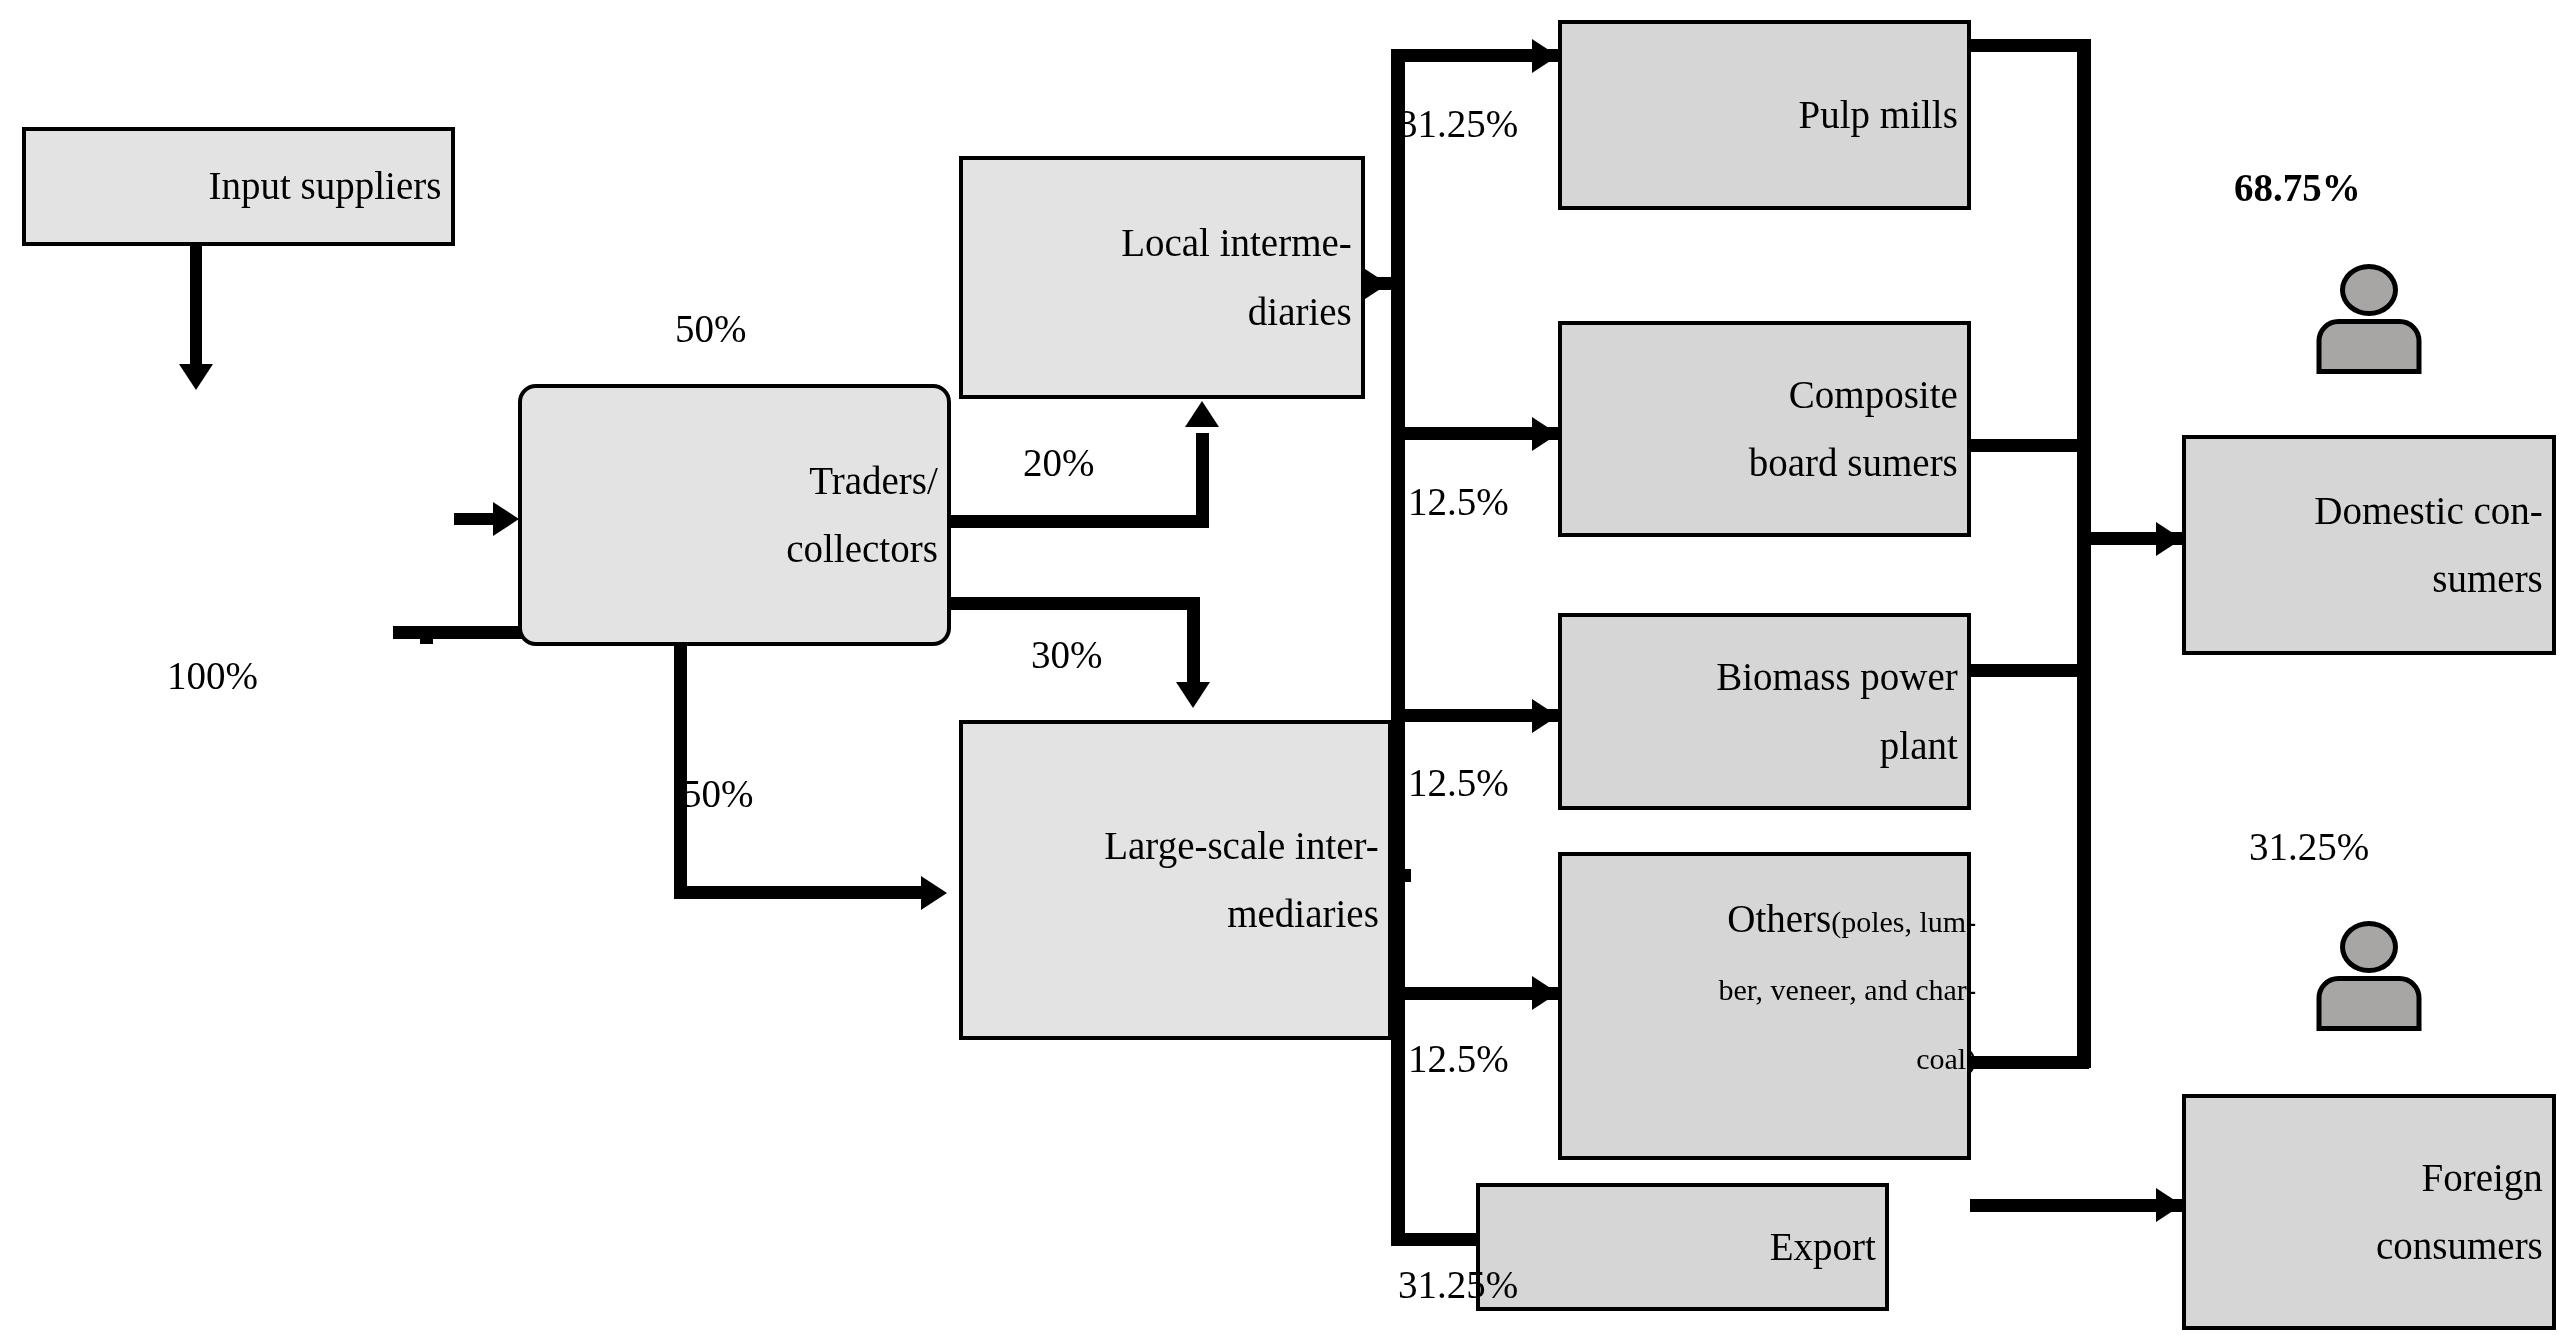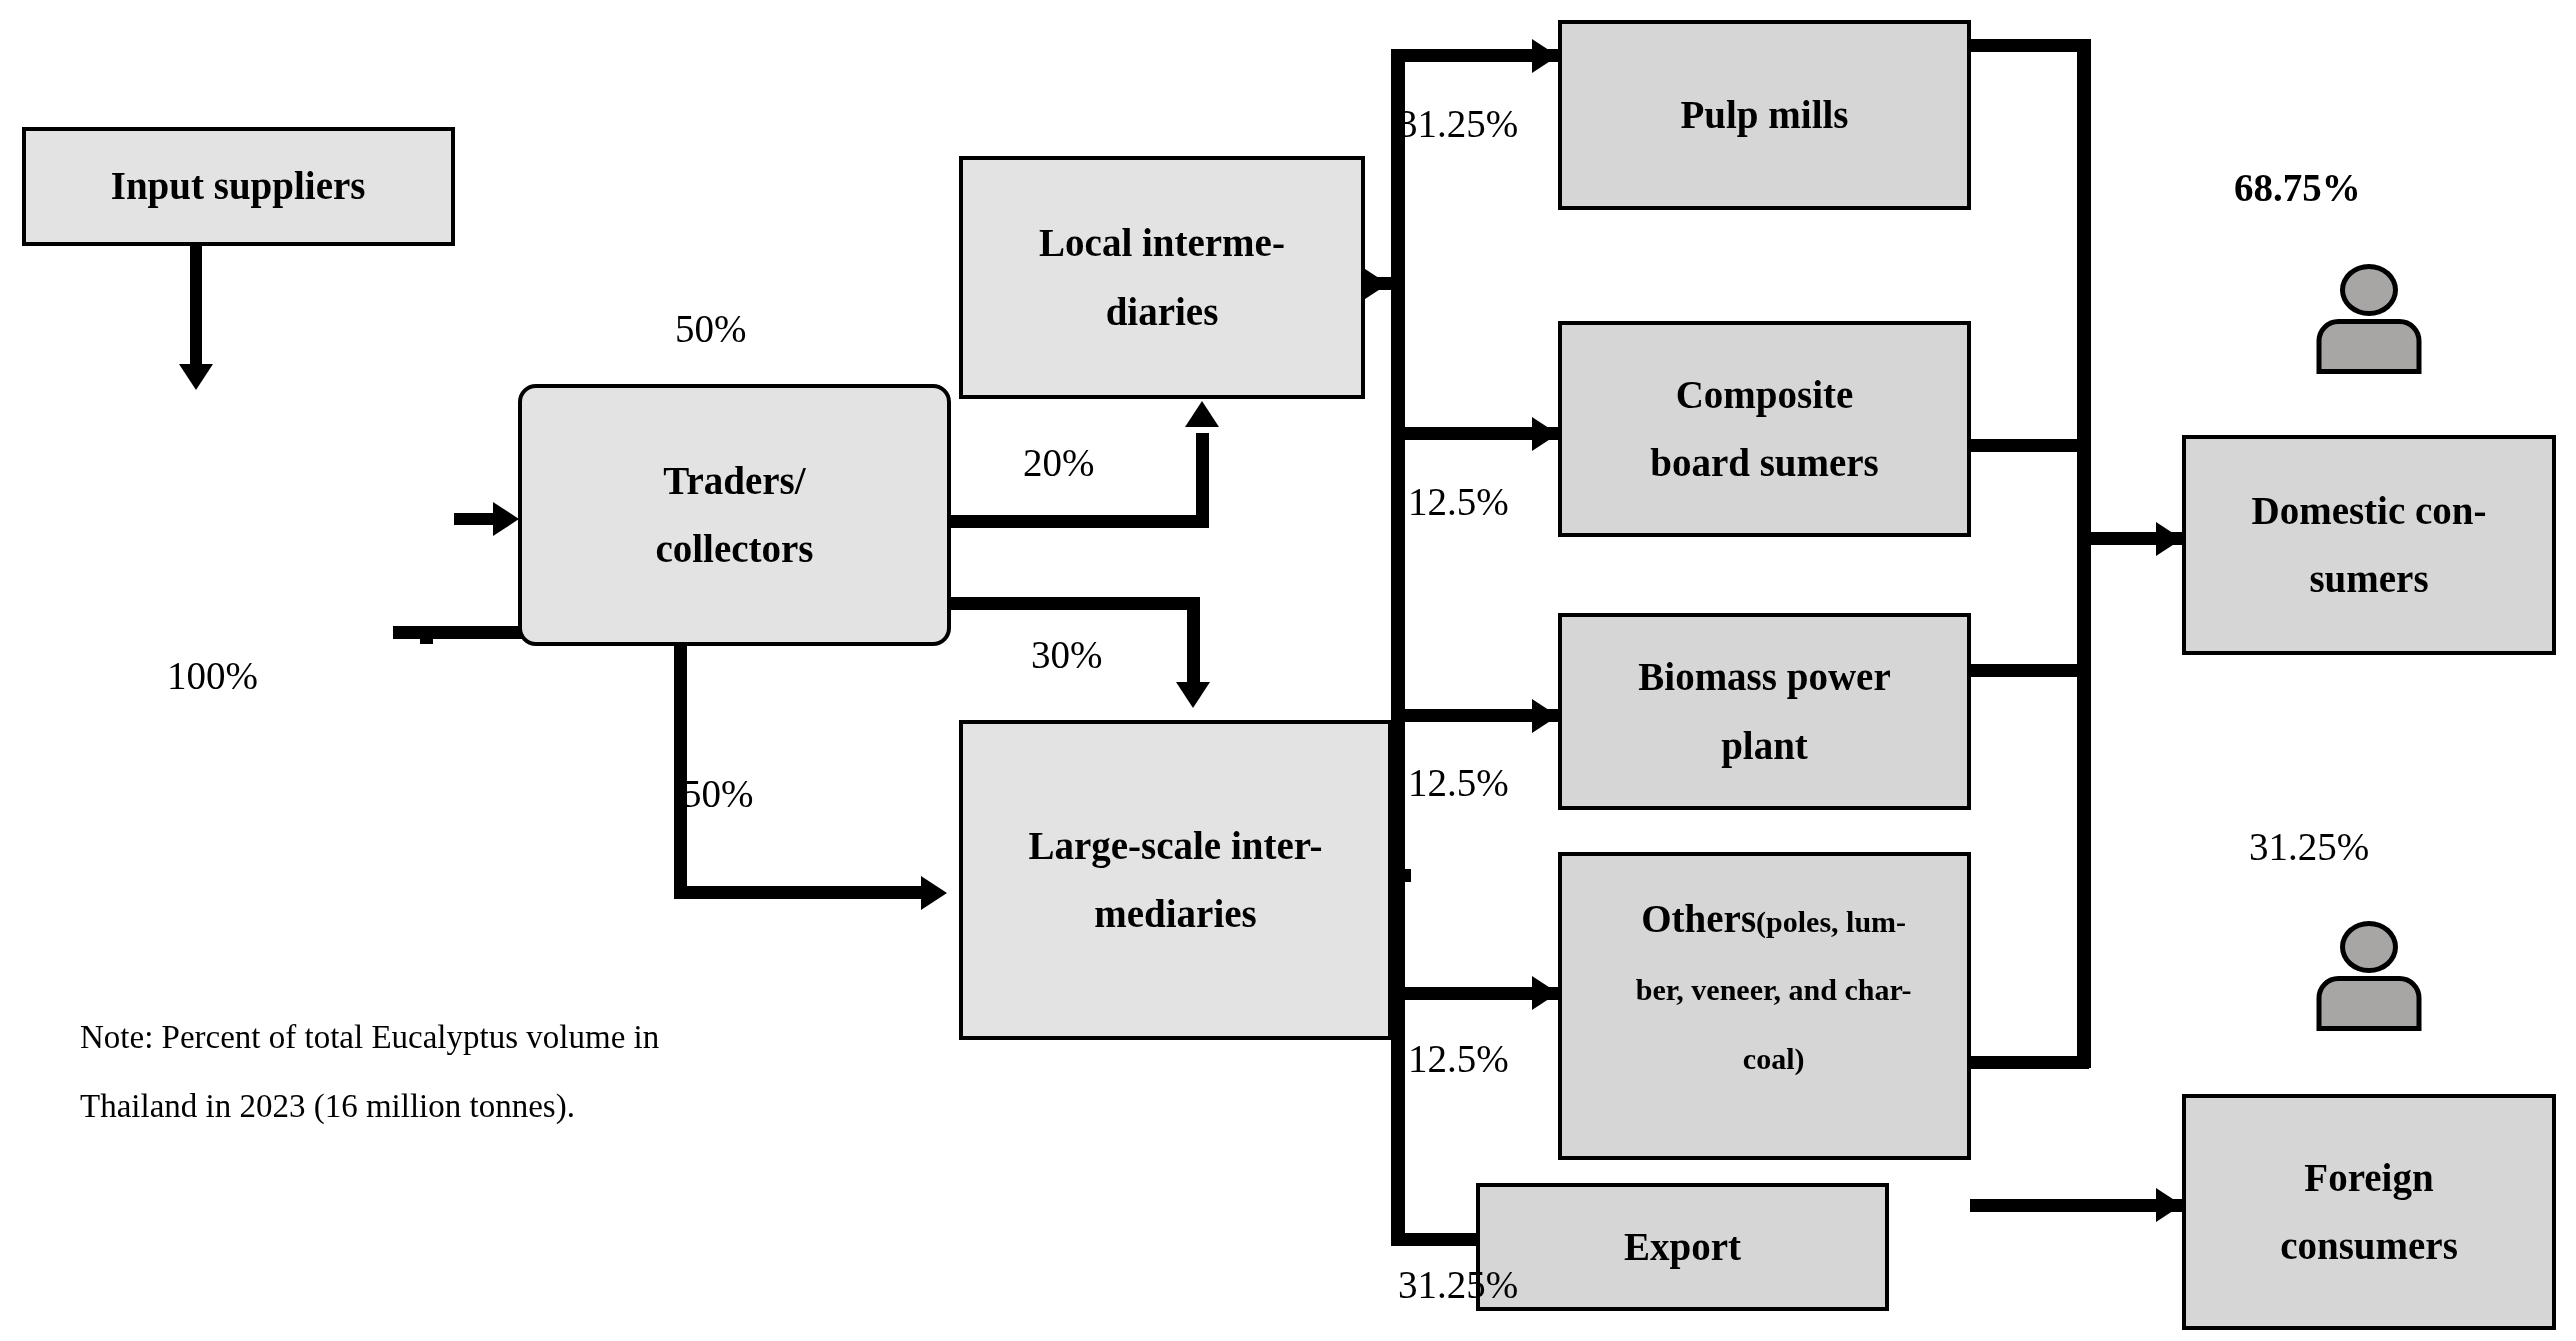--- a/index.html
+++ b/index.html
@@ -17,25 +17,24 @@
     font-family: "Liberation Serif", "DejaVu Serif", serif;
   }
   .node {
     position: absolute;
     box-sizing: border-box;
     background: #e3e3e3;
     border: 4.6px solid #000000;
     display: flex;
     align-items: center;
     justify-content: center;
-    text-align: center;
+    text-align: right;
     color: #000000;
     line-height: 1.75;
     z-index: 5;
-    font-weight: bold;
   }
   .node-label {
     display: block;
     width: 100%;
     padding: 0 9.2px;
     white-space: pre-line;
   }
   .node.proc { background: #d6d6d6; }
 
   .pct {
@@ -252,17 +251,15 @@
   <div class="pct" style="left:1408px; top:763px; font-size:39px;">12.5%</div>
 
   <div class="pct" style="left:1408px; top:1039px; font-size:39px;">12.5%</div>
 
   <div class="pct" style="left:1398px; top:1265px; font-size:39px;">31.25%</div>
 
   <div class="pct" style="left:2234px; top:168px; font-size:39px;font-weight:bold;">68.75%</div>
 
   <div class="pct" style="left:2249px; top:827px; font-size:39px;">31.25%</div>
 
-  <div class="note" style="left:80px; top:1003px; width:741px; font-size:33px; text-align:justify;">Note: Percent of total Eucalyptus volume in
-Thailand in 2023 (16 million tonnes).</div>
 
 </div>
 
 
 </body></html>

